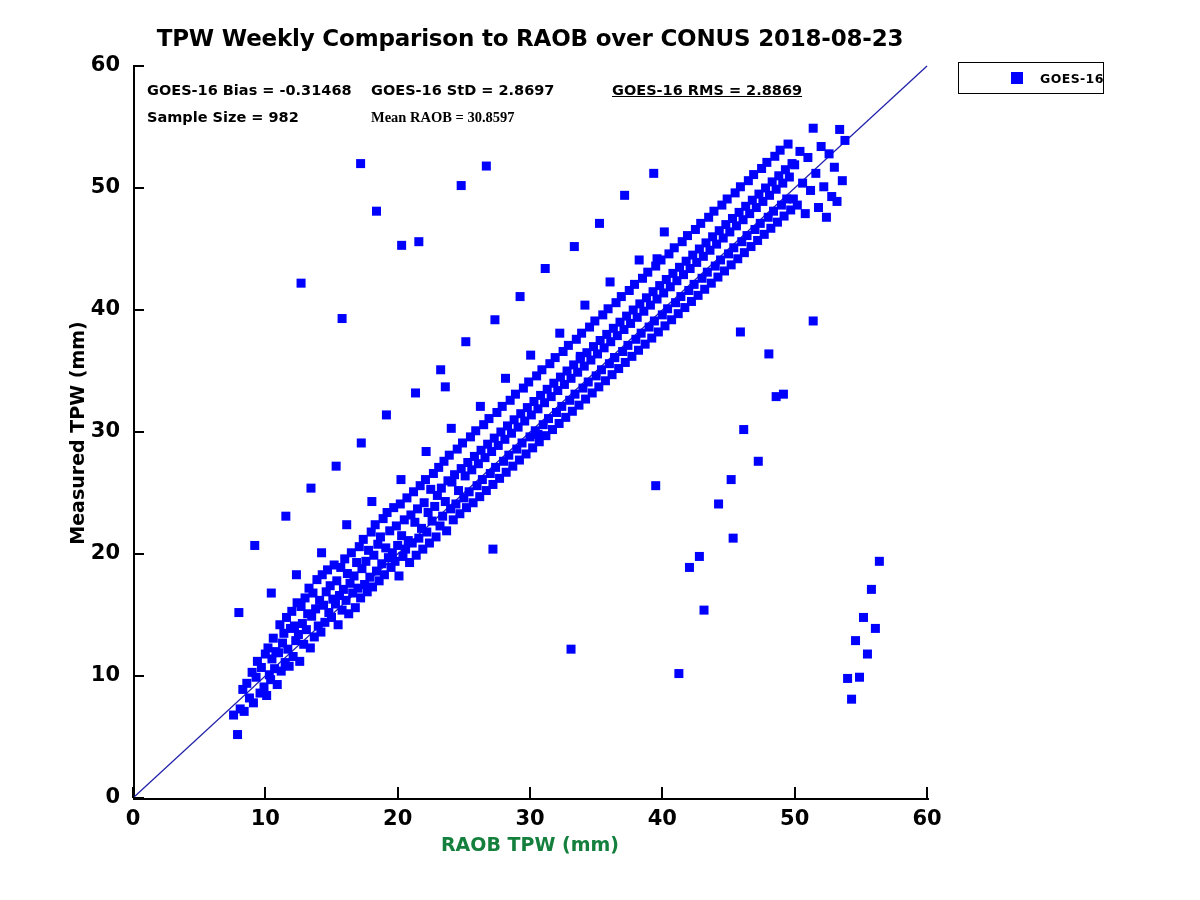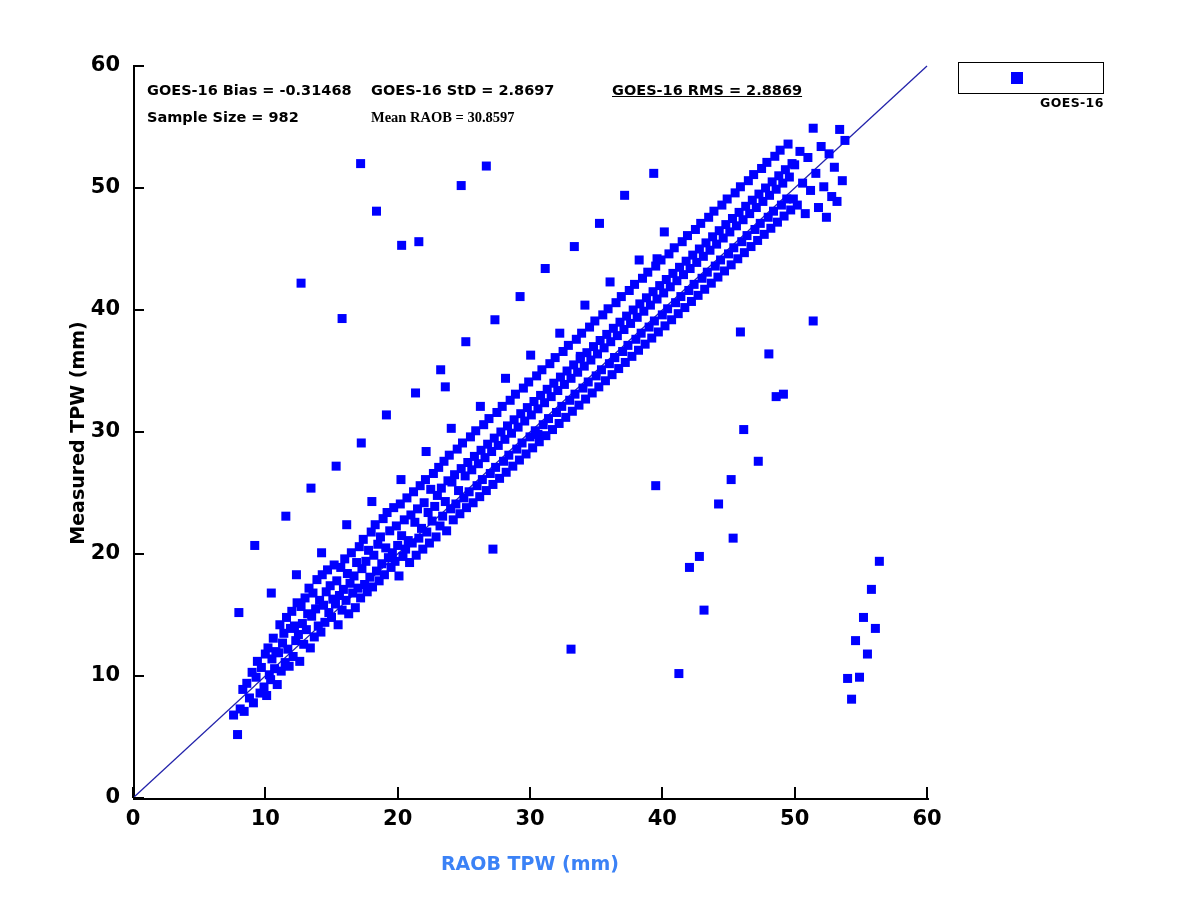--- a/index.html
+++ b/index.html
@@ -99,22 +99,21 @@
   }
 
   #xlabel {
     position: absolute;
     left: 133px;
     top: 833px;
     width: 794px;
     text-align: center;
     font-size: 19px;
     font-weight: bold;
-    color: #3b82f6;
-    margin-top: 19px;
+    color: #15803d;
   }
   #ylabel {
     position: absolute;
     left: -290px;
     top: 422px;
     width: 734px;
     text-align: center;
     font-size: 19px;
     font-weight: bold;
     color: #000000;
@@ -157,38 +156,38 @@
   }
   #legend-label {
     position: absolute;
     left: 1040px;
     top: 71px;
     font-size: 12.5px;
     font-weight: bold;
     letter-spacing: 0.4px;
     color: #000000;
     white-space: nowrap;
-    margin-top: 24px;
   }
 
   
   #scatter-svg {
     position: absolute;
     left: 0;
     top: 0;
     width: 1200px;
     height: 900px;
     pointer-events: none;
   }
 </style>
 </head>
 <body>
 
 <div id="figure">
 
+  <div id="chart-title">TPW Weekly Comparison to RAOB over CONUS 2018-08-23</div>
 
   <div id="axis-spine-left"></div>
   <div id="axis-spine-bottom"></div>
 
   <div id="plot-area"></div>
 
   <svg id="scatter-svg" width="1200" height="900" viewBox="0 0 1200 900">
     <g id="refline-group">
         <line x1="133" y1="798" x2="927" y2="66" stroke="#2222aa" stroke-width="1.3"></line>
       </g>

